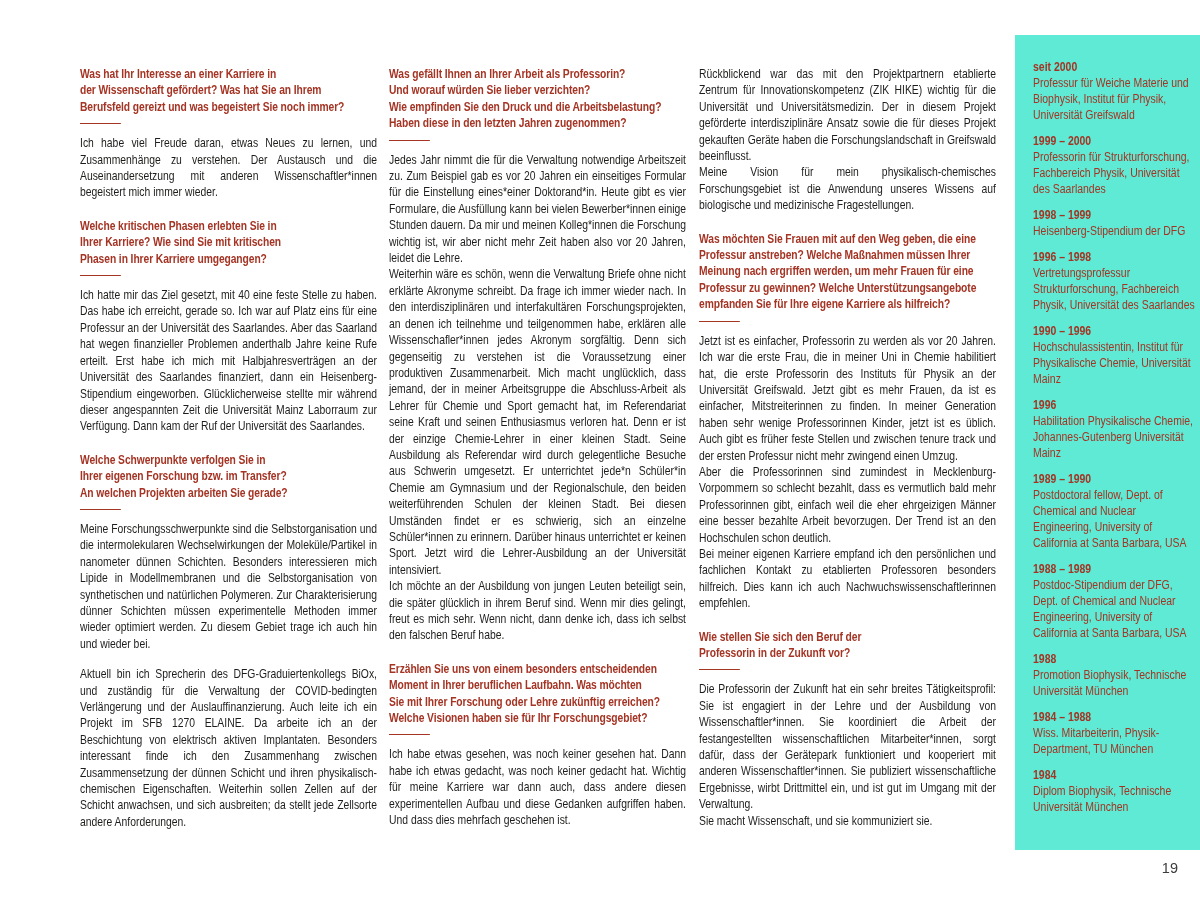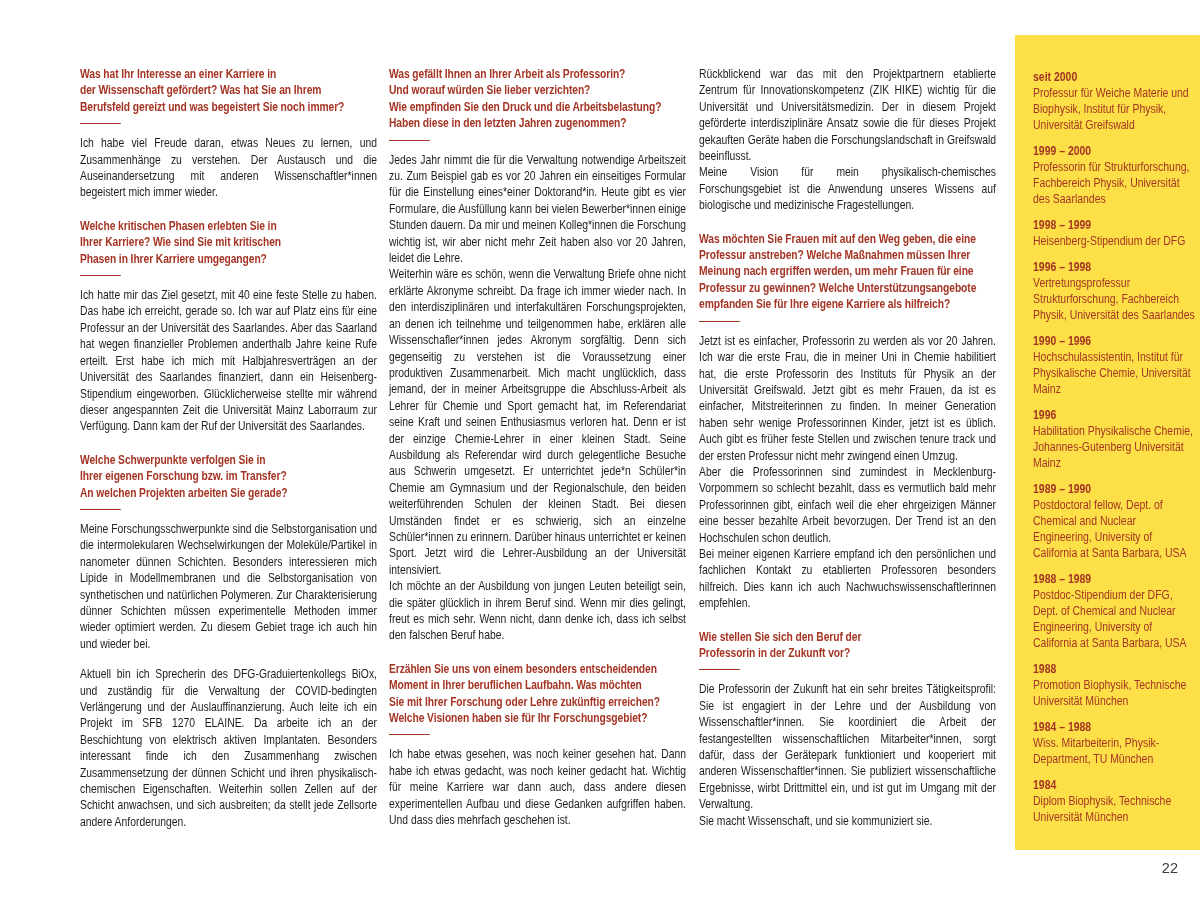--- a/index.html
+++ b/index.html
@@ -27,22 +27,22 @@
     margin:8px 0 11px 0;
   }
   .para{
     margin:0;font-size:12.2px;line-height:16.4px;
     text-align:justify;hyphens:auto;-webkit-hyphens:auto;
     color:#1d1d1b;
   }
   .pgap{margin-top:14px;}
   .sidebar{
     position:absolute;left:1015px;top:35px;width:185px;min-height:815px;
-    background:#fde047;box-sizing:border-box;
-    padding:34px 0 14px 18px;
+    background:#5eead4;box-sizing:border-box;
+    padding:24px 0 14px 18px;
   }
   .cv-inner{
     width:192px;transform:scaleX(0.851);transform-origin:0 0;
   }
   .cv-entry{margin-top:10px;}
   .cv-entry:first-child{margin-top:0;}
   .cv-period{
     color:#a43424;font-weight:bold;font-size:12.3px;line-height:16px;
   }
   .cv-desc{
@@ -160,15 +160,15 @@
         <div class="cv-period">1984 – 1988</div>
         <div class="cv-desc">Wiss. Mitarbeiterin, Physik-Department, TU München</div>
       </div>
       <div class="cv-entry">
         <div class="cv-period">1984</div>
         <div class="cv-desc">Diplom Biophysik, Technische Universität München</div>
       </div>
     </div>
   </aside>
 
-  <div class="pagenum">22</div>
+  <div class="pagenum">19</div>
 
 </main>
 
 </body></html>

